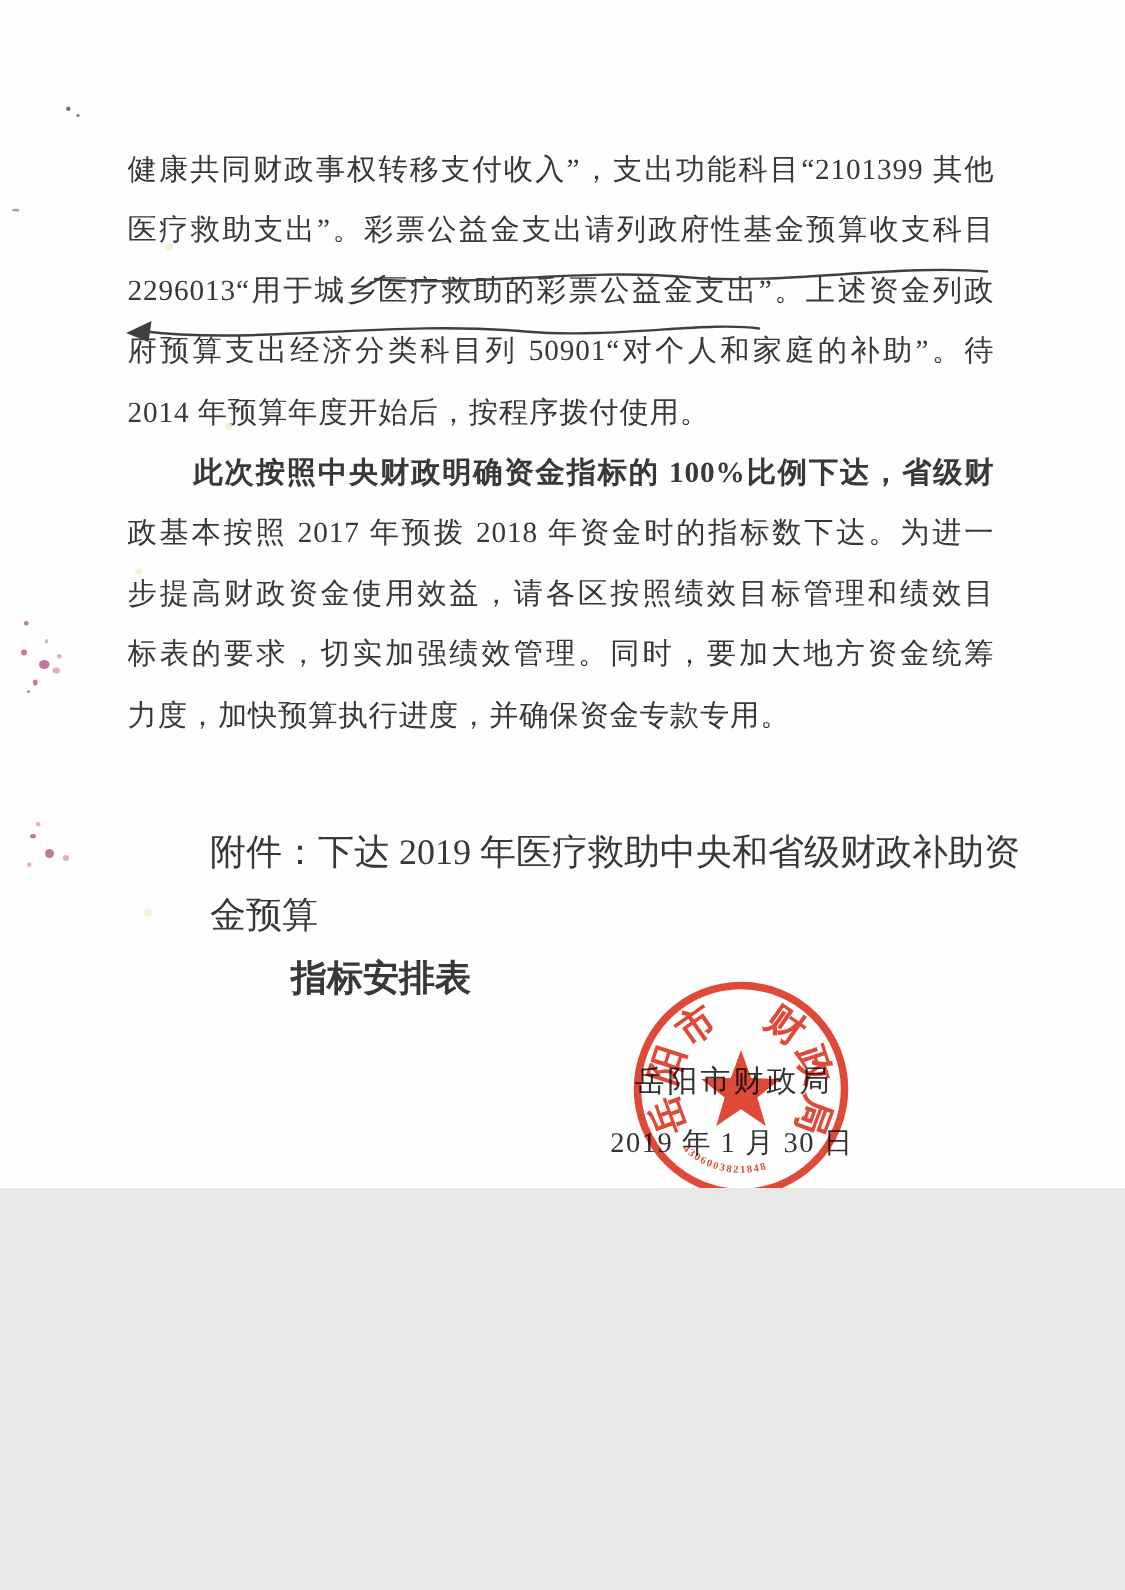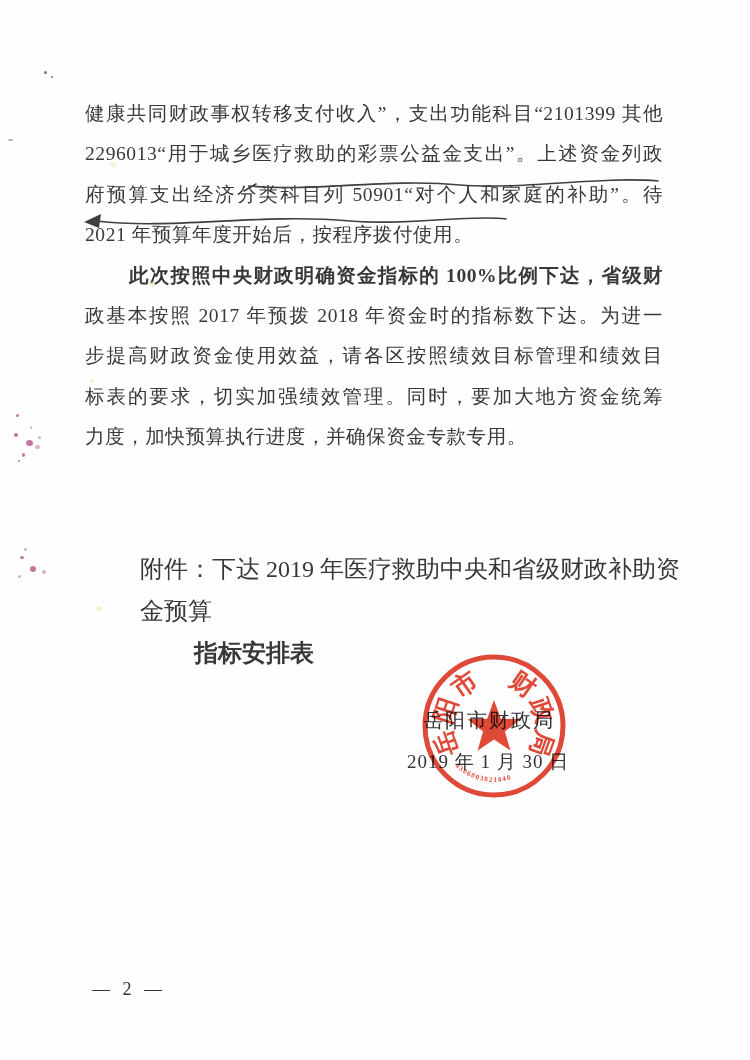--- a/index.html
+++ b/index.html
@@ -1,17 +1,17 @@
 <!DOCTYPE html>
 <html><head>
 <meta charset="utf-8">
 <style>
   html,body{margin:0;padding:0;background:#e8e8e8;}
   .page{
-    position:relative;width:750px;height:1060px;background:#fefefe;overflow:hidden;
+    position:relative;width:750px;height:792px;background:#fefefe;overflow:hidden;
     font-family:"Liberation Serif","DejaVu Serif",serif;color:#3a3a3a;
   }
   .body-text{position:absolute;left:85px;top:94px;width:578px;}
   .tline{
     height:40.4px;line-height:40.4px;font-size:19.5px;letter-spacing:.03em;
     text-align:justify;text-align-last:justify;overflow:hidden;color:#383838;
   }
   .tline.end{text-align-last:left;}
   .tline.indent{text-indent:44px;font-weight:bold;}
   .attachment{position:absolute;left:85px;top:548px;width:600px;font-size:24px;color:#383838;}
@@ -32,23 +32,24 @@
   .grit{background:#555;opacity:.8;}
   .stain{background:#f3eecb;opacity:.8;}
 </style>
 </head>
 <body>
 
 <div class="page">
 
   <div class="body-text">
     <div class="tline">健康共同财政事权转移支付收入”，支出功能科目“2101399 其他</div>
+    <div class="tline">医疗救助支出”。彩票公益金支出请列政府性基金预算收支科目</div>
     <div class="tline">2296013“用于城乡医疗救助的彩票公益金支出”。上述资金列政</div>
     <div class="tline">府预算支出经济分类科目列 50901“对个人和家庭的补助”。待</div>
-    <div class="tline end">2021 年预算年度开始后，按程序拨付使用。</div>
+    <div class="tline end">2014 年预算年度开始后，按程序拨付使用。</div>
     <div class="tline indent">此次按照中央财政明确资金指标的 100%比例下达，省级财</div>
     <div class="tline">政基本按照 2017 年预拨 2018 年资金时的指标数下达。为进一</div>
     <div class="tline">步提高财政资金使用效益，请各区按照绩效目标管理和绩效目</div>
     <div class="tline">标表的要求，切实加强绩效管理。同时，要加大地方资金统筹</div>
     <div class="tline end">力度，加快预算执行进度，并确保资金专款专用。</div>
   </div>
 
   <svg class="overlay" viewBox="0 0 750 1060">
     <path d="M 244 191 L 256 184 M 250 186 C 310 192, 390 178, 460 185 C 520 190, 600 176, 658 181" fill="none" stroke="#3f3f3f" stroke-width="1.6" stroke-linecap="round"></path>
     <polygon points="84,222 101,214 99,228" fill="#3f3f3f"></polygon>

